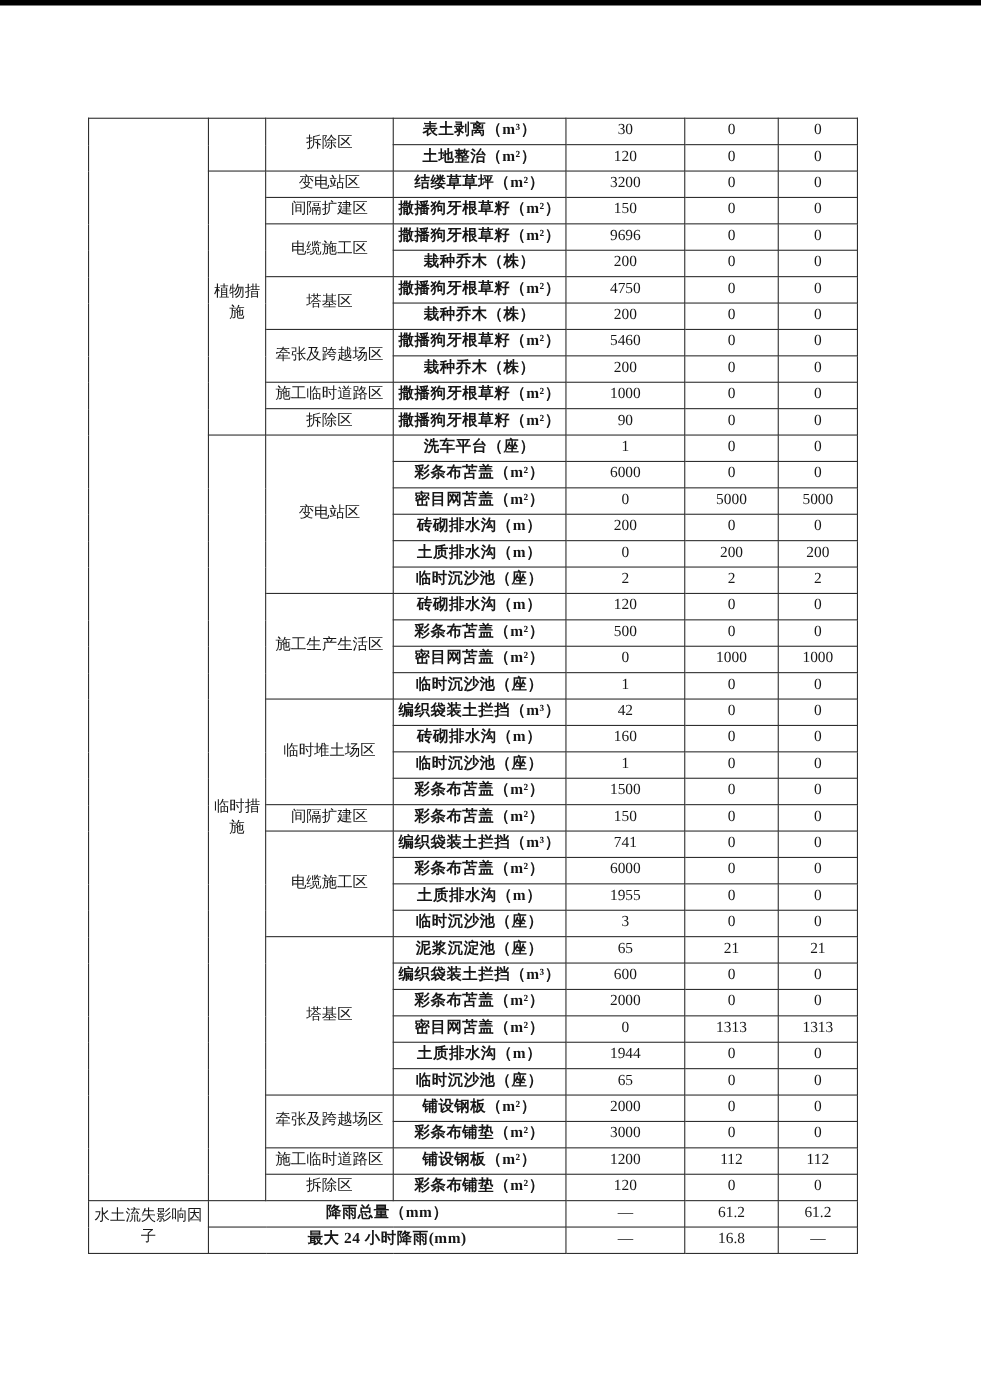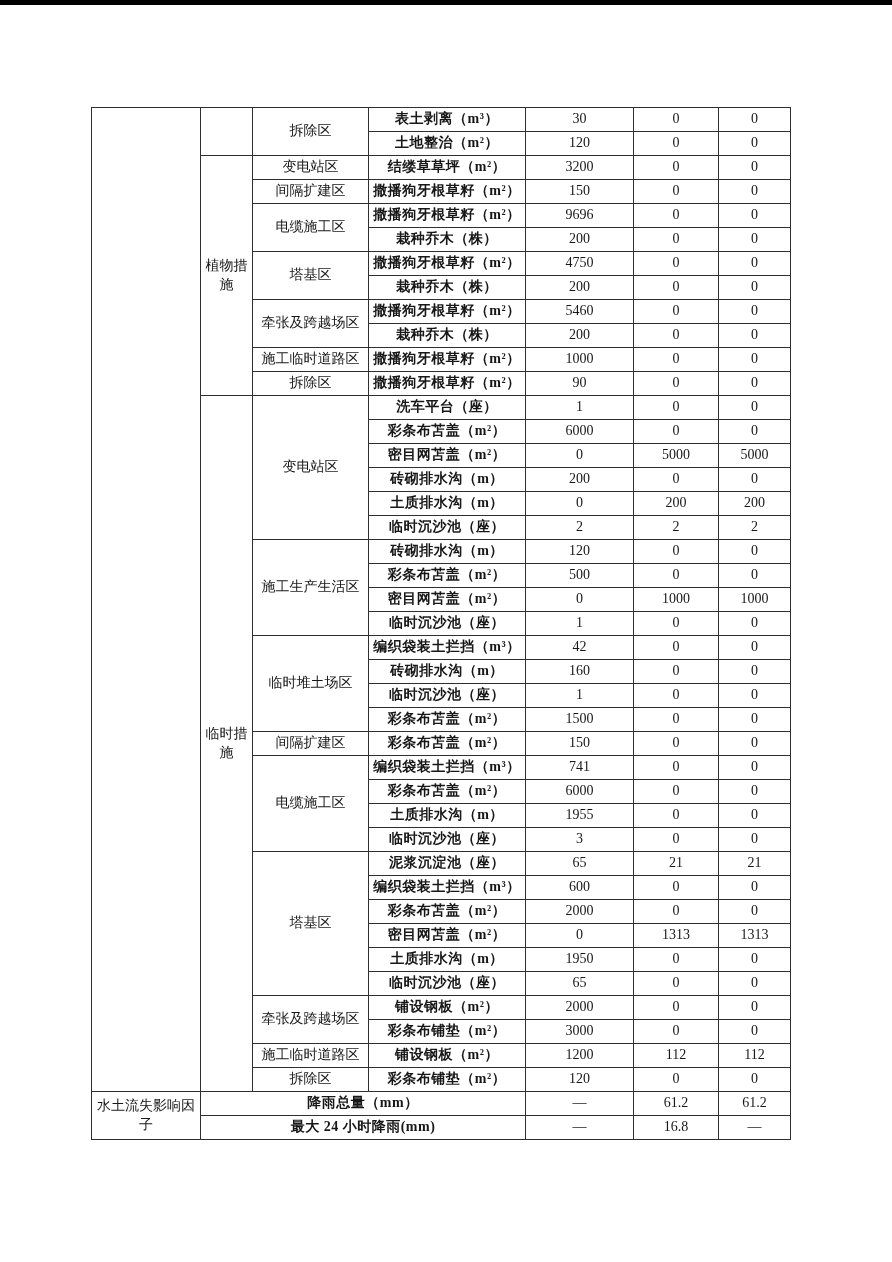--- a/index.html
+++ b/index.html
@@ -9,21 +9,21 @@
     position: relative;
     font-family: "Liberation Serif", "DejaVu Serif", serif;
   }
   .top-bar {
     position: absolute; top: 0; left: 0;
     width: 892px; height: 5px;
     background: #000000;
   }
   table.monitoring {
     position: absolute;
-    left: 91px; top: 107px;
+    left: 80px; top: 107px;
     width: 699px;
     border-collapse: collapse;
     table-layout: fixed;
   }
   table.monitoring td {
     border: 1px solid #2f2f2f;
     text-align: center;
     vertical-align: middle;
     font-size: 14px;
     color: #171717;
@@ -276,21 +276,21 @@
         <td class="col-v3">0</td>
       </tr>
       <tr>
         <td class="col-item">密目网苫盖（m²）</td>
         <td class="col-v1">0</td>
         <td class="col-v2">1313</td>
         <td class="col-v3">1313</td>
       </tr>
       <tr>
         <td class="col-item">土质排水沟（m）</td>
-        <td class="col-v1">1950</td>
+        <td class="col-v1">1944</td>
         <td class="col-v2">0</td>
         <td class="col-v3">0</td>
       </tr>
       <tr>
         <td class="col-item">临时沉沙池（座）</td>
         <td class="col-v1">65</td>
         <td class="col-v2">0</td>
         <td class="col-v3">0</td>
       </tr>
       <tr>

